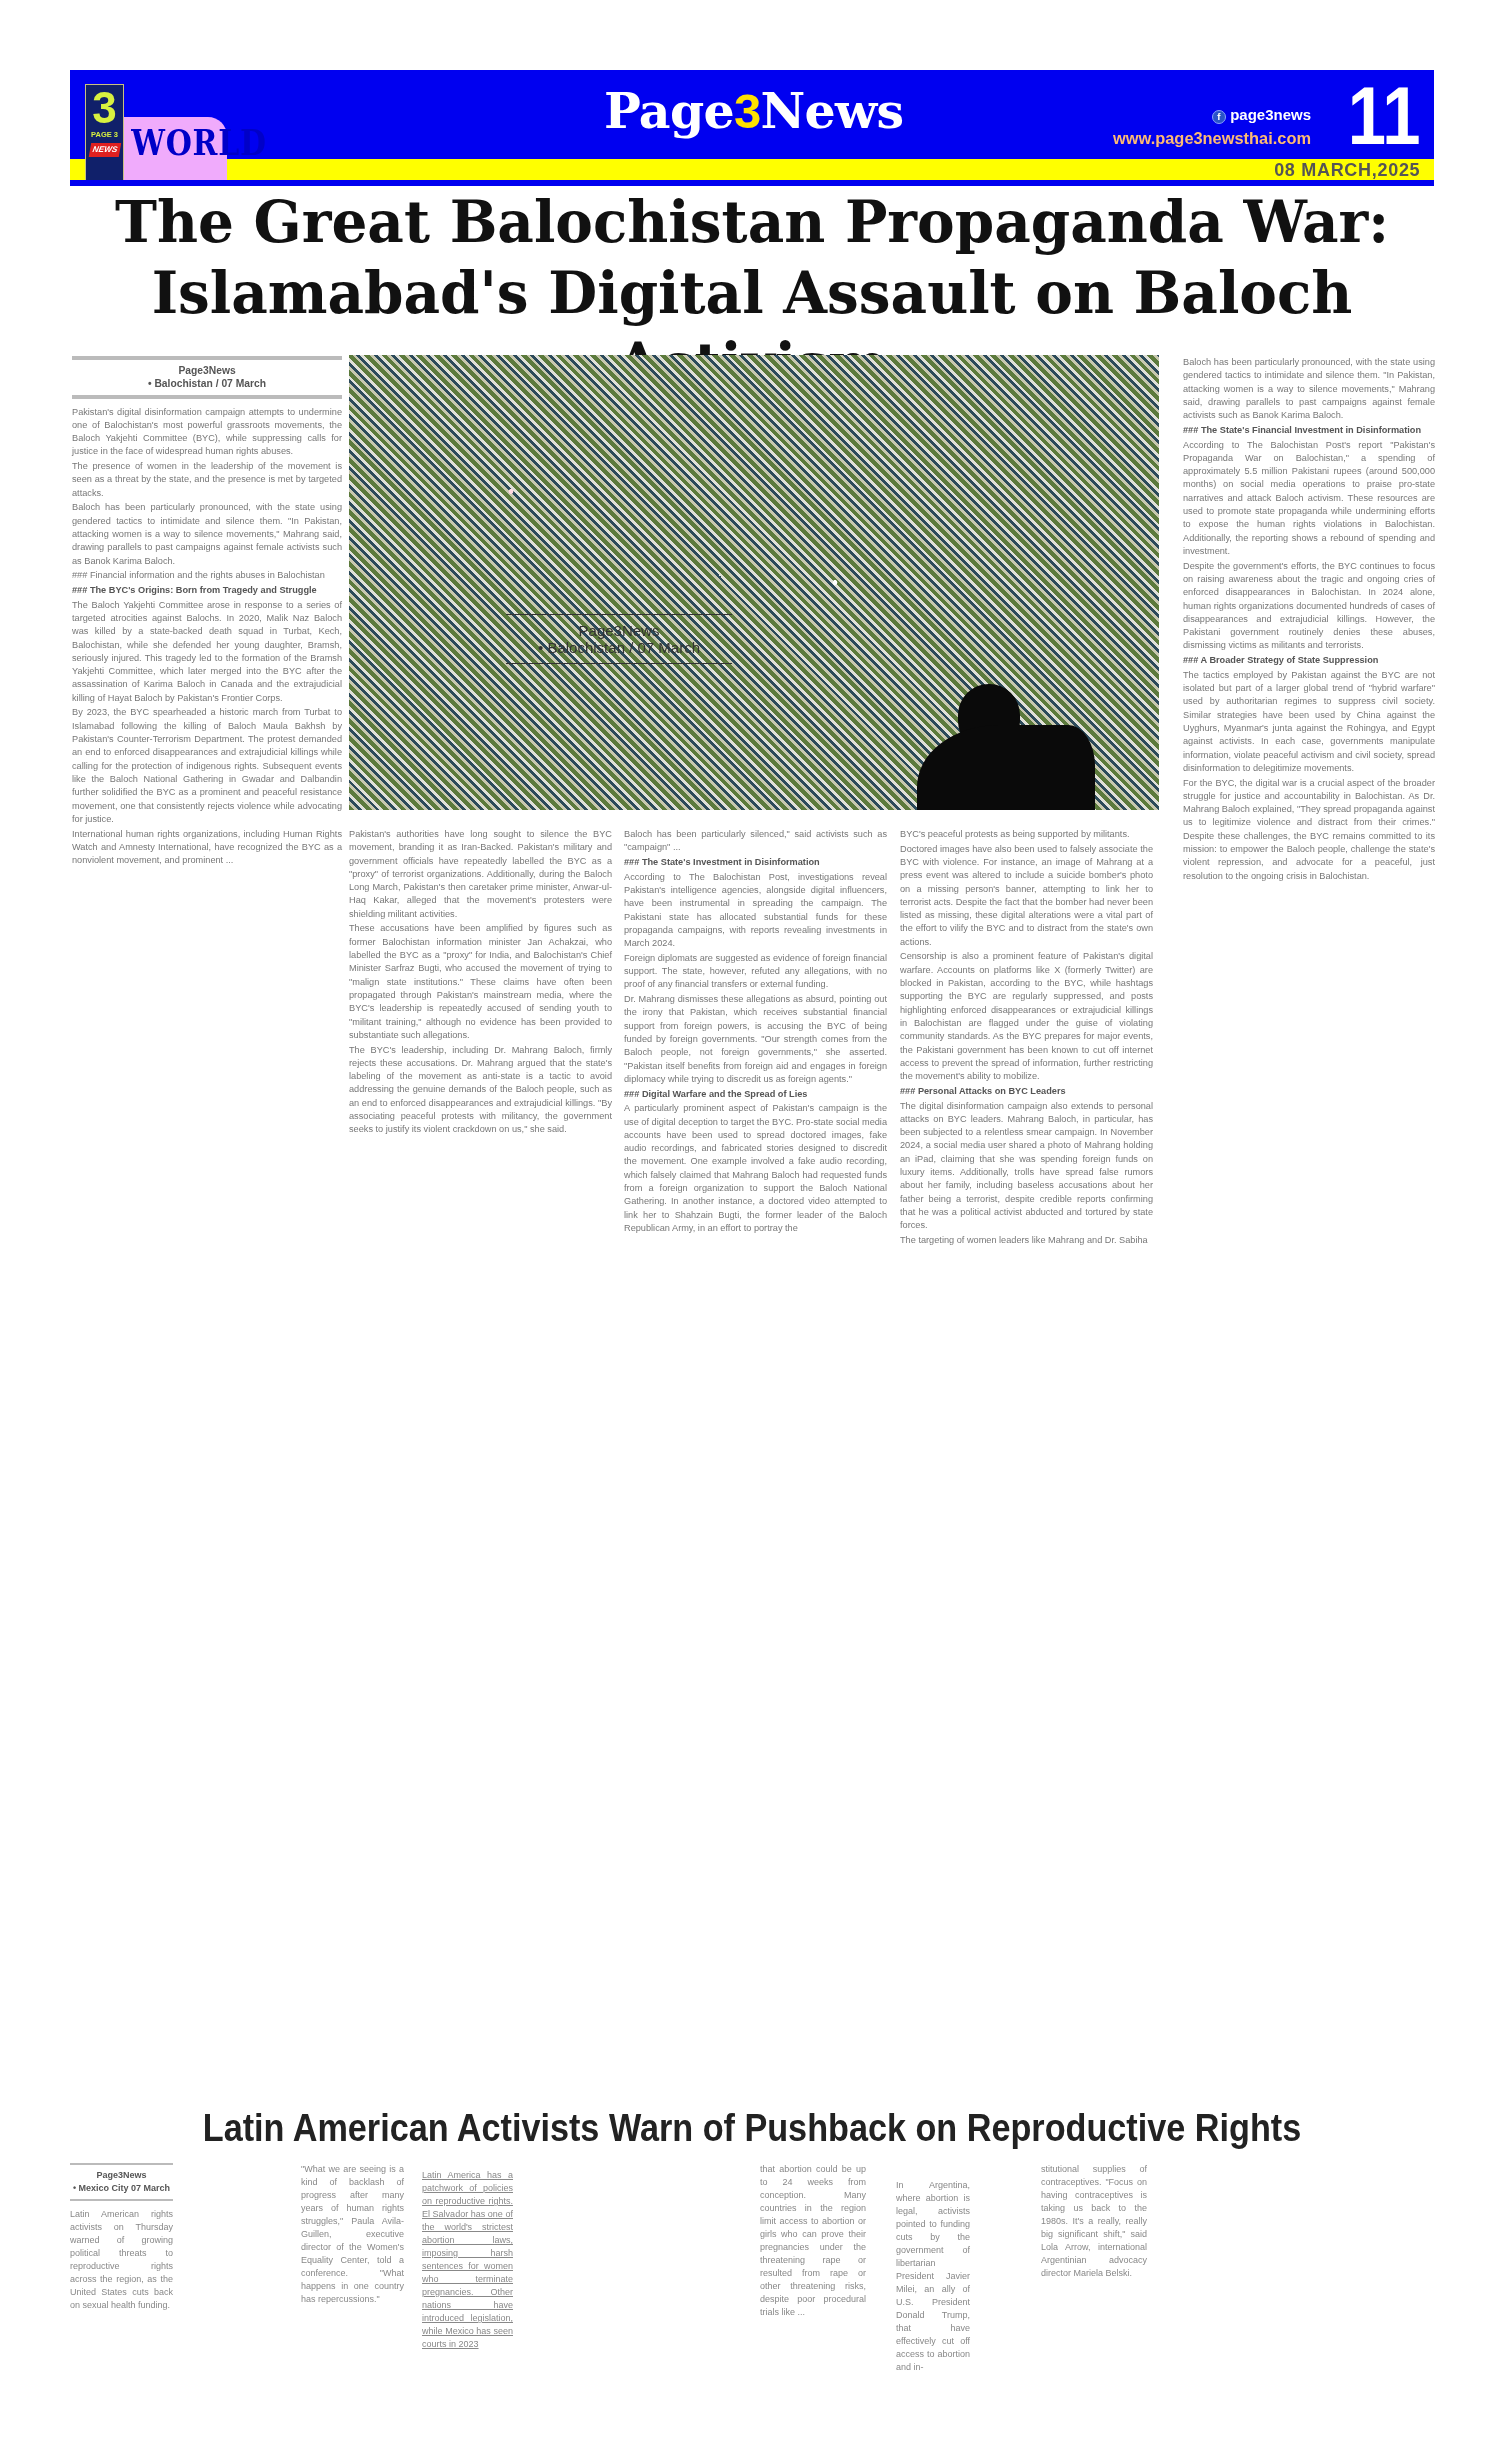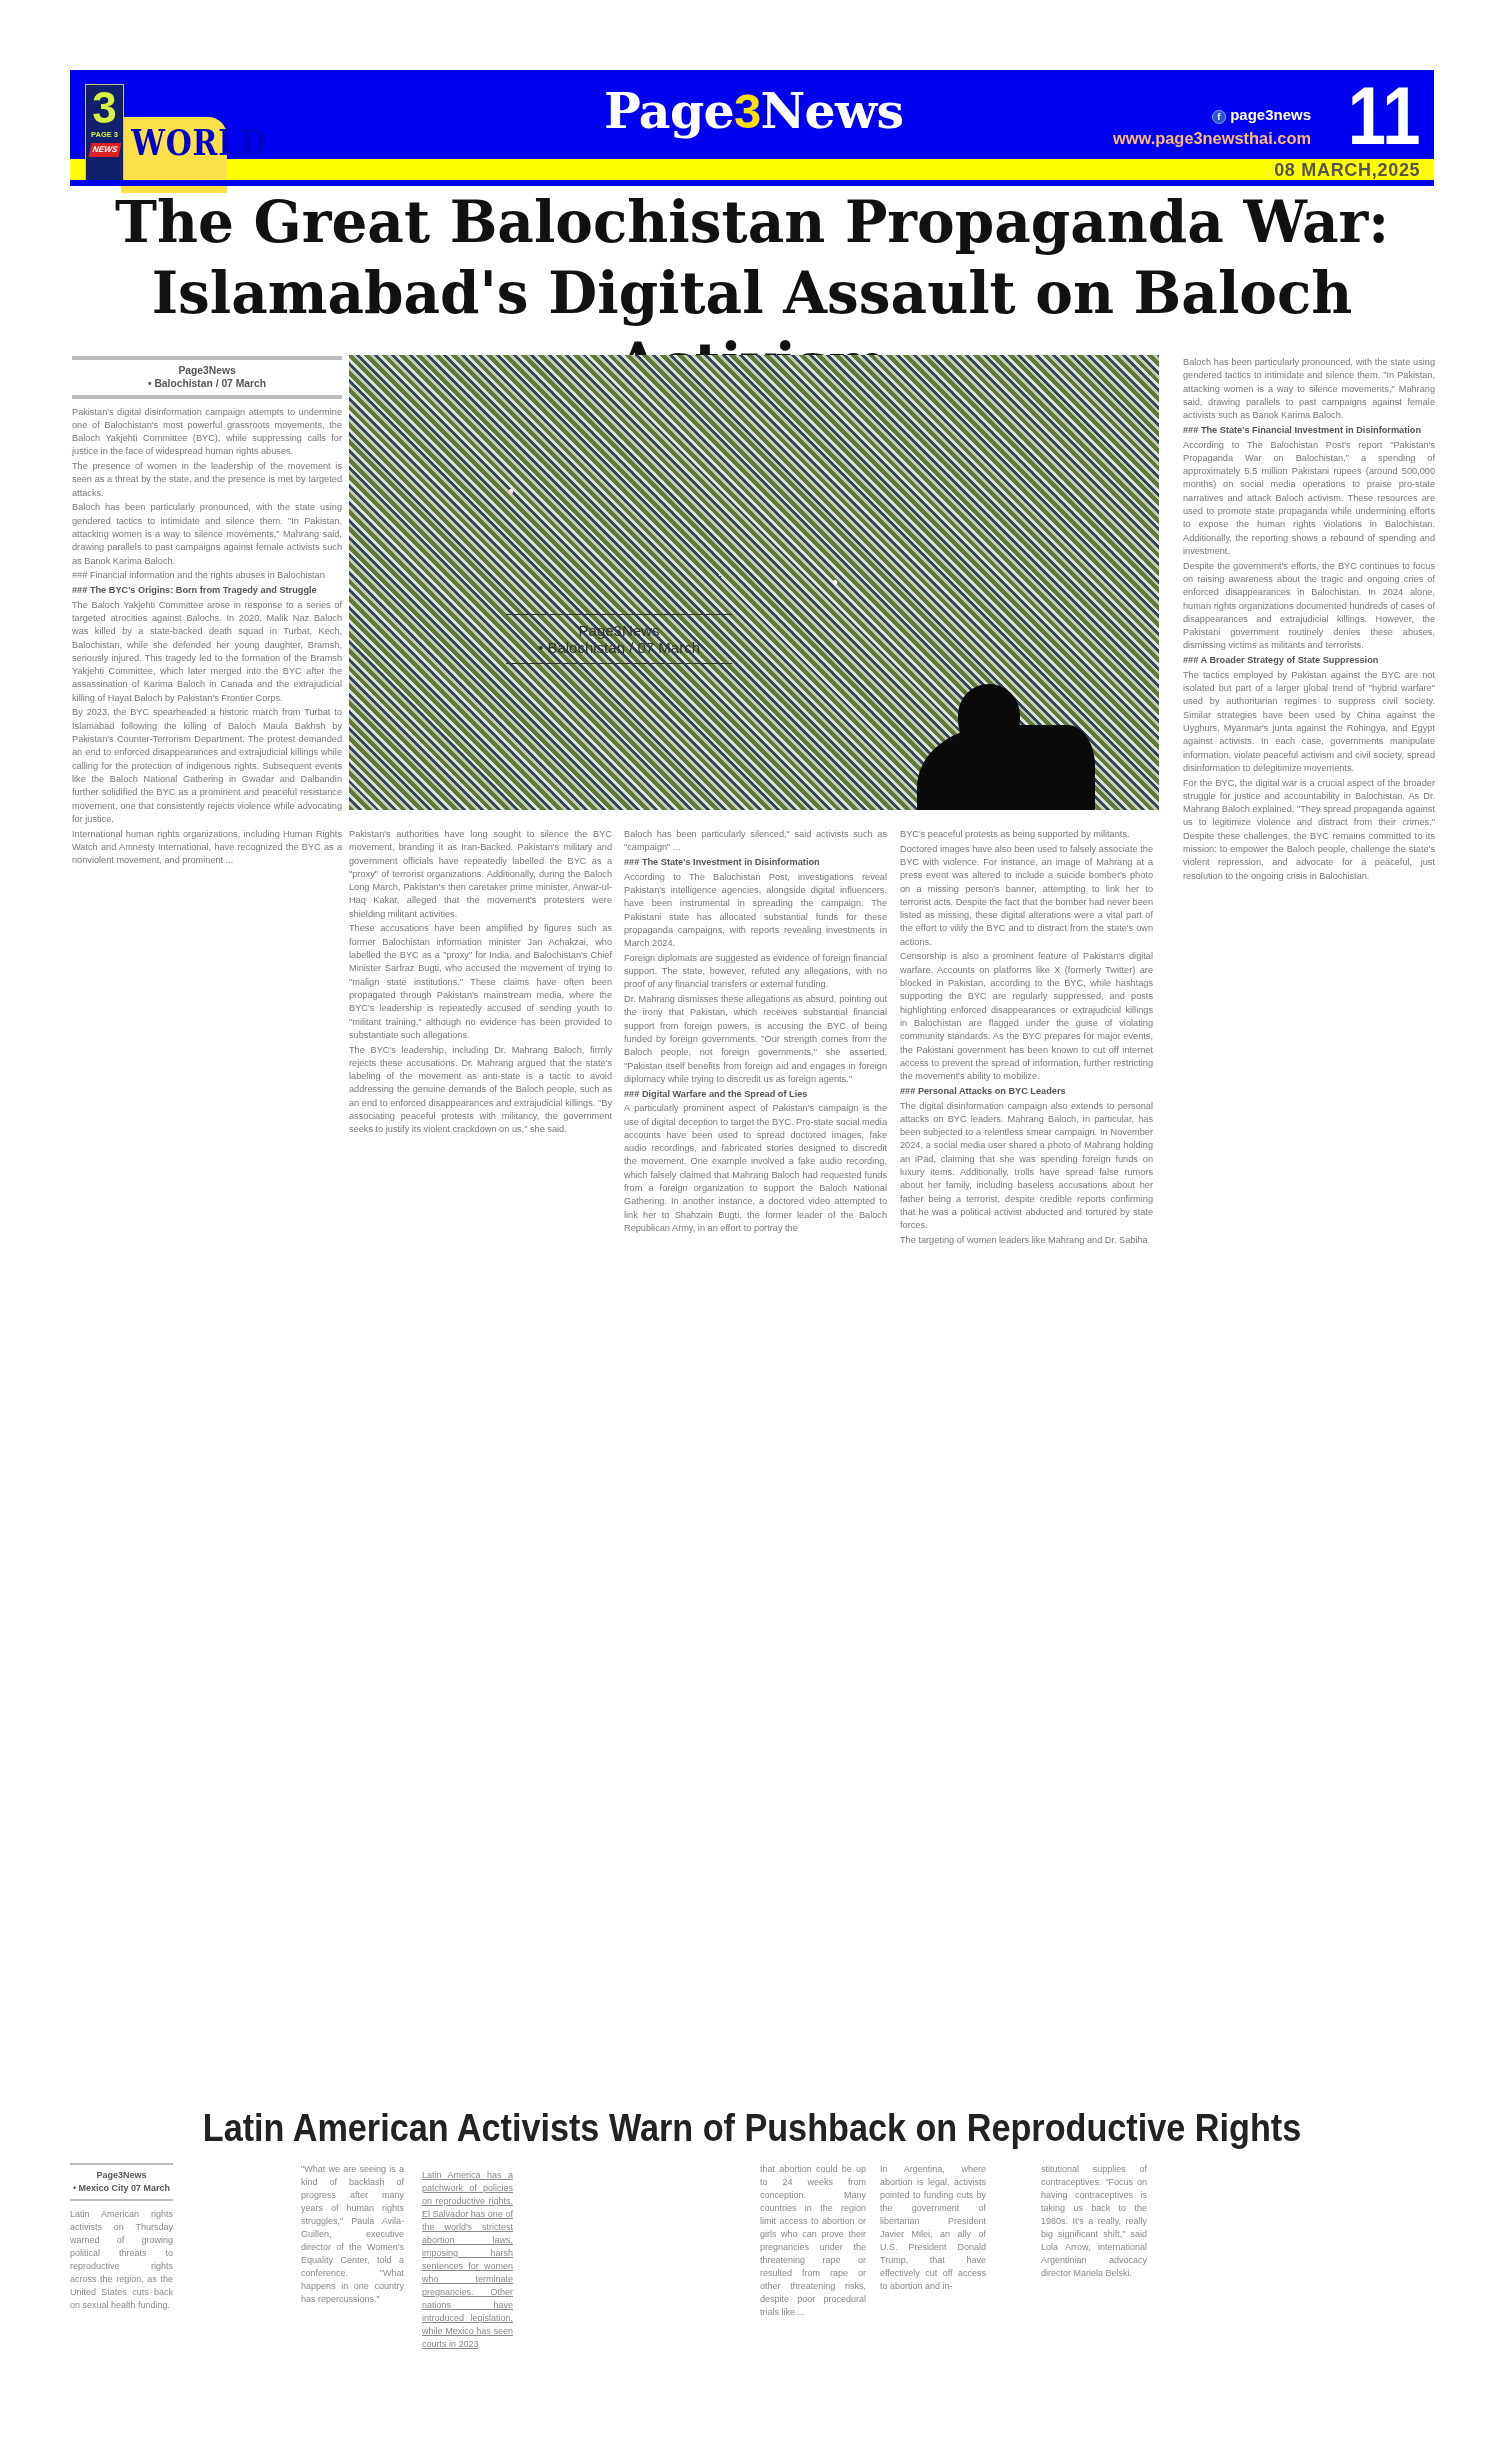--- a/index.html
+++ b/index.html
@@ -2,21 +2,21 @@
 <html style="font-size:11px"><head>
 <meta charset="utf-8">
 <style>
   html, body { margin:0; padding:0; background:#ffffff; }
   body { width:1506px; height:2438px; position:relative; overflow:hidden;
          font-family:"Liberation Sans", sans-serif; color:#222; }
 
   
   .masthead { position:absolute; left:70px; top:70px; width:1364px; height:110px; background:#0000f0; }
   .mast-yellow { position:absolute; left:0; top:89px; width:100%; height:25px; background:#ffff00; }
-  .mast-tab { position:absolute; left:51px; top:47px; width:106px; height:76px; background:#fde047;
+  .mast-tab { position:absolute; left:51px; top:47px; width:106px; height:68px; background:#f0abfc;
               border-top-right-radius:19px; }
   .logo-box { position:absolute; left:15px; top:13.7px; width:37px; height:98px; background:#10206a;
               border:1.4px solid #c8c080; text-align:center; }
   .logo-3 { color:#d8f040; font:bold 44px "Liberation Sans", sans-serif; line-height:45px; }
   .logo-page3 { color:#d8f040; font:bold 7.5px "Liberation Sans", sans-serif; }
   .logo-news { margin:4.1px auto 0; width:30px; height:13.7px; background:#e02020; color:#fff;
                font:italic bold 8.2px "Liberation Sans", sans-serif; line-height:13.7px; transform:skewX(-10deg); }
   .section-label { position:absolute; left:62px; top:56px; color:#0000c8;
                    font:bold 30px "DejaVu Serif", serif; letter-spacing:0.7px; transform:scaleY(1.15); }
   .brand { position:absolute; left:534px; top:12.3px; color:#ffffff;
@@ -165,18 +165,18 @@
 <div class="col2" style="left:301px;width:103px;">
   <p style="margin:0;">"What we are seeing is a kind of backlash of progress after many years of human rights struggles," Paula Avila-Guillen, executive director of the Women's Equality Center, told a conference. "What happens in one country has repercussions."</p>
 </div>
 <div class="col2" style="left:416px;width:103px;">
   <p style="margin:6px;text-decoration:underline;">Latin America has a patchwork of policies on reproductive rights. El Salvador has one of the world's strictest abortion laws, imposing harsh sentences for women who terminate pregnancies. Other nations have introduced legislation, while Mexico has seen courts in 2023</p>
 </div>
 <div class="col2" style="left:760px;width:106px;">
   <p style="margin:0;">that abortion could be up to 24 weeks from conception. Many countries in the region limit access to abortion or girls who can prove their pregnancies under the threatening rape or resulted from rape or other threatening risks, despite poor procedural trials like ...</p>
 </div>
 <div class="col2" style="left:880px;width:106px;">
-  <p style="margin:0;">In Argentina, where abortion is legal, activists pointed to funding cuts by the government of libertarian President Javier Milei, an ally of U.S. President Donald Trump, that have effectively cut off access to abortion and in-</p>
+  <p style="margin:16px;">In Argentina, where abortion is legal, activists pointed to funding cuts by the government of libertarian President Javier Milei, an ally of U.S. President Donald Trump, that have effectively cut off access to abortion and in-</p>
 </div>
 <div class="col2" style="left:1041px;width:106px;">
   <p style="margin:0;">stitutional supplies of contraceptives. "Focus on having contraceptives is taking us back to the 1980s. It's a really, really big significant shift," said Lola Arrow, international Argentinian advocacy director Mariela Belski.</p>
 </div>
 
 
 </body></html>

